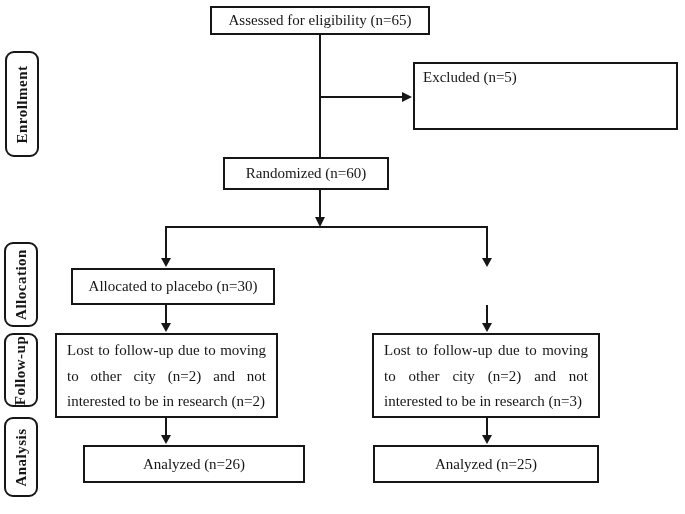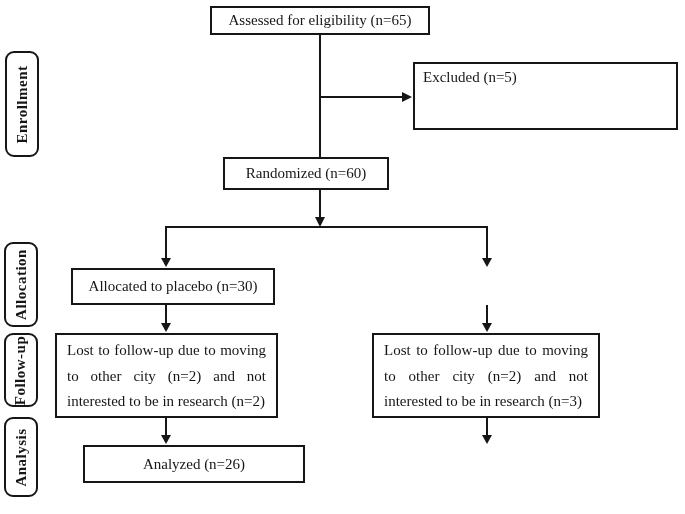--- a/index.html
+++ b/index.html
@@ -167,14 +167,17 @@
   </div>
 
   <div class="fbox justify box-followup-r">
     <span>Lost to follow-up due to moving to other city (n=2) and not interested to be in research (n=3)</span>
   </div>
 
   <div class="fbox center box-analyzed-l">
     <span>Analyzed (n=26)</span>
   </div>
 
+  <div class="fbox center box-analyzed-r">
+    <span>Analyzed (n=25)</span>
+  </div>
 
 </div>
 
 </body></html>

